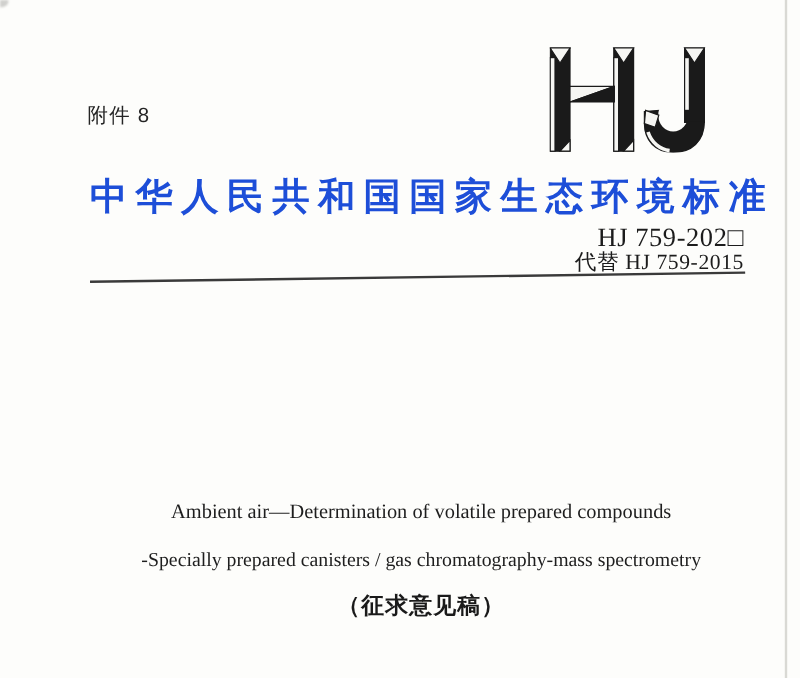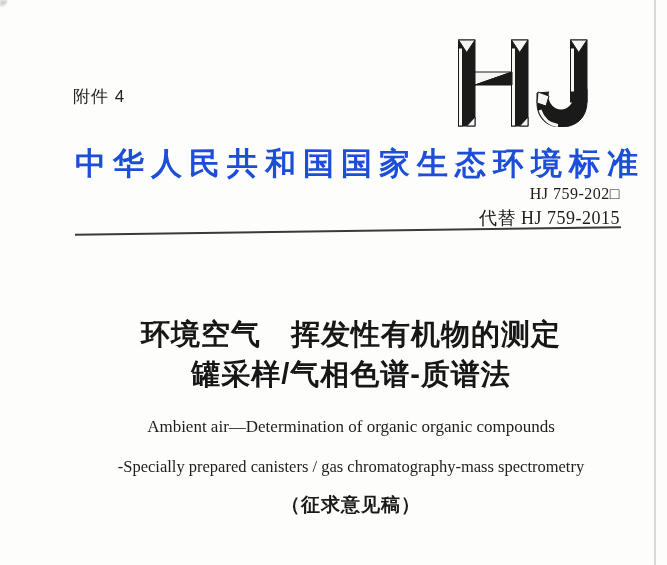--- a/index.html
+++ b/index.html
@@ -38,21 +38,21 @@
     left: 75px; top: 143px;
     font-size: 31px;
     font-weight: bold;
     letter-spacing: 7px;
     white-space: nowrap;
     color: #1d4ed8;
   }
 
   .std-num {
     right: 47px; top: 185px;
-    font-size: 16px;
+    font-size: 22px;
     letter-spacing: 0.5px;
     text-align: right;
     color: #1c1c1c;
   }
   .replaces {
     right: 47px; top: 206px;
     font-size: 18px;
     letter-spacing: 0.5px;
     text-align: right;
     color: #1c1c1c;
@@ -117,21 +117,21 @@
     opacity: 0.45;
     border-radius: 0 0 80% 0;
     filter: blur(1px);
   }
 </style>
 </head>
 <body>
 
 <div class="page">
 
-  <div class="abs attachment">附件 4</div>
+  <div class="abs attachment">附件 8</div>
 
   <div class="abs logo" aria-label="HJ">
     <svg width="130" height="88" viewBox="0 0 130 88" xmlns="http://www.w3.org/2000/svg">
       <g stroke="#1a1a1a" stroke-width="1">
 
         <rect x="0.5" y="1" width="16.5" height="86" fill="#1a1a1a"></rect>
         <rect x="0.5" y="9" width="4" height="78" fill="#f6f6f3"></rect>
         <polygon points="0.5,1 17,1 8.7,13.5" fill="#f6f6f3"></polygon>
         <polygon points="8.7,87 17,78 17,87" fill="#f6f6f3"></polygon>
 
@@ -157,26 +157,22 @@
   </div>
 
   <div class="abs heading">中华人民共和国国家生态环境标准</div>
 
   <div class="abs std-num">HJ 759-202□</div>
 
   <div class="abs replaces">代替 HJ 759-2015</div>
 
   <div class="abs rule"></div>
 
-  <div class="abs title-cn">
-    <div>环境空气　挥发性有机物的测定</div>
-    <div>罐采样/气相色谱-质谱法</div>
-  </div>
 
-  <div class="abs title-en-1">Ambient air—Determination of organic organic compounds</div>
+  <div class="abs title-en-1">Ambient air—Determination of volatile prepared compounds</div>
   <div class="abs draft-note">（征求意见稿）</div>
 
   <div class="abs title-en-2">-Specially prepared canisters / gas chromatography-mass spectrometry</div>
 
   <div class="abs edge-line"></div>
   <div class="abs corner-smudge"></div>
 
 </div>
 
 </body></html>

